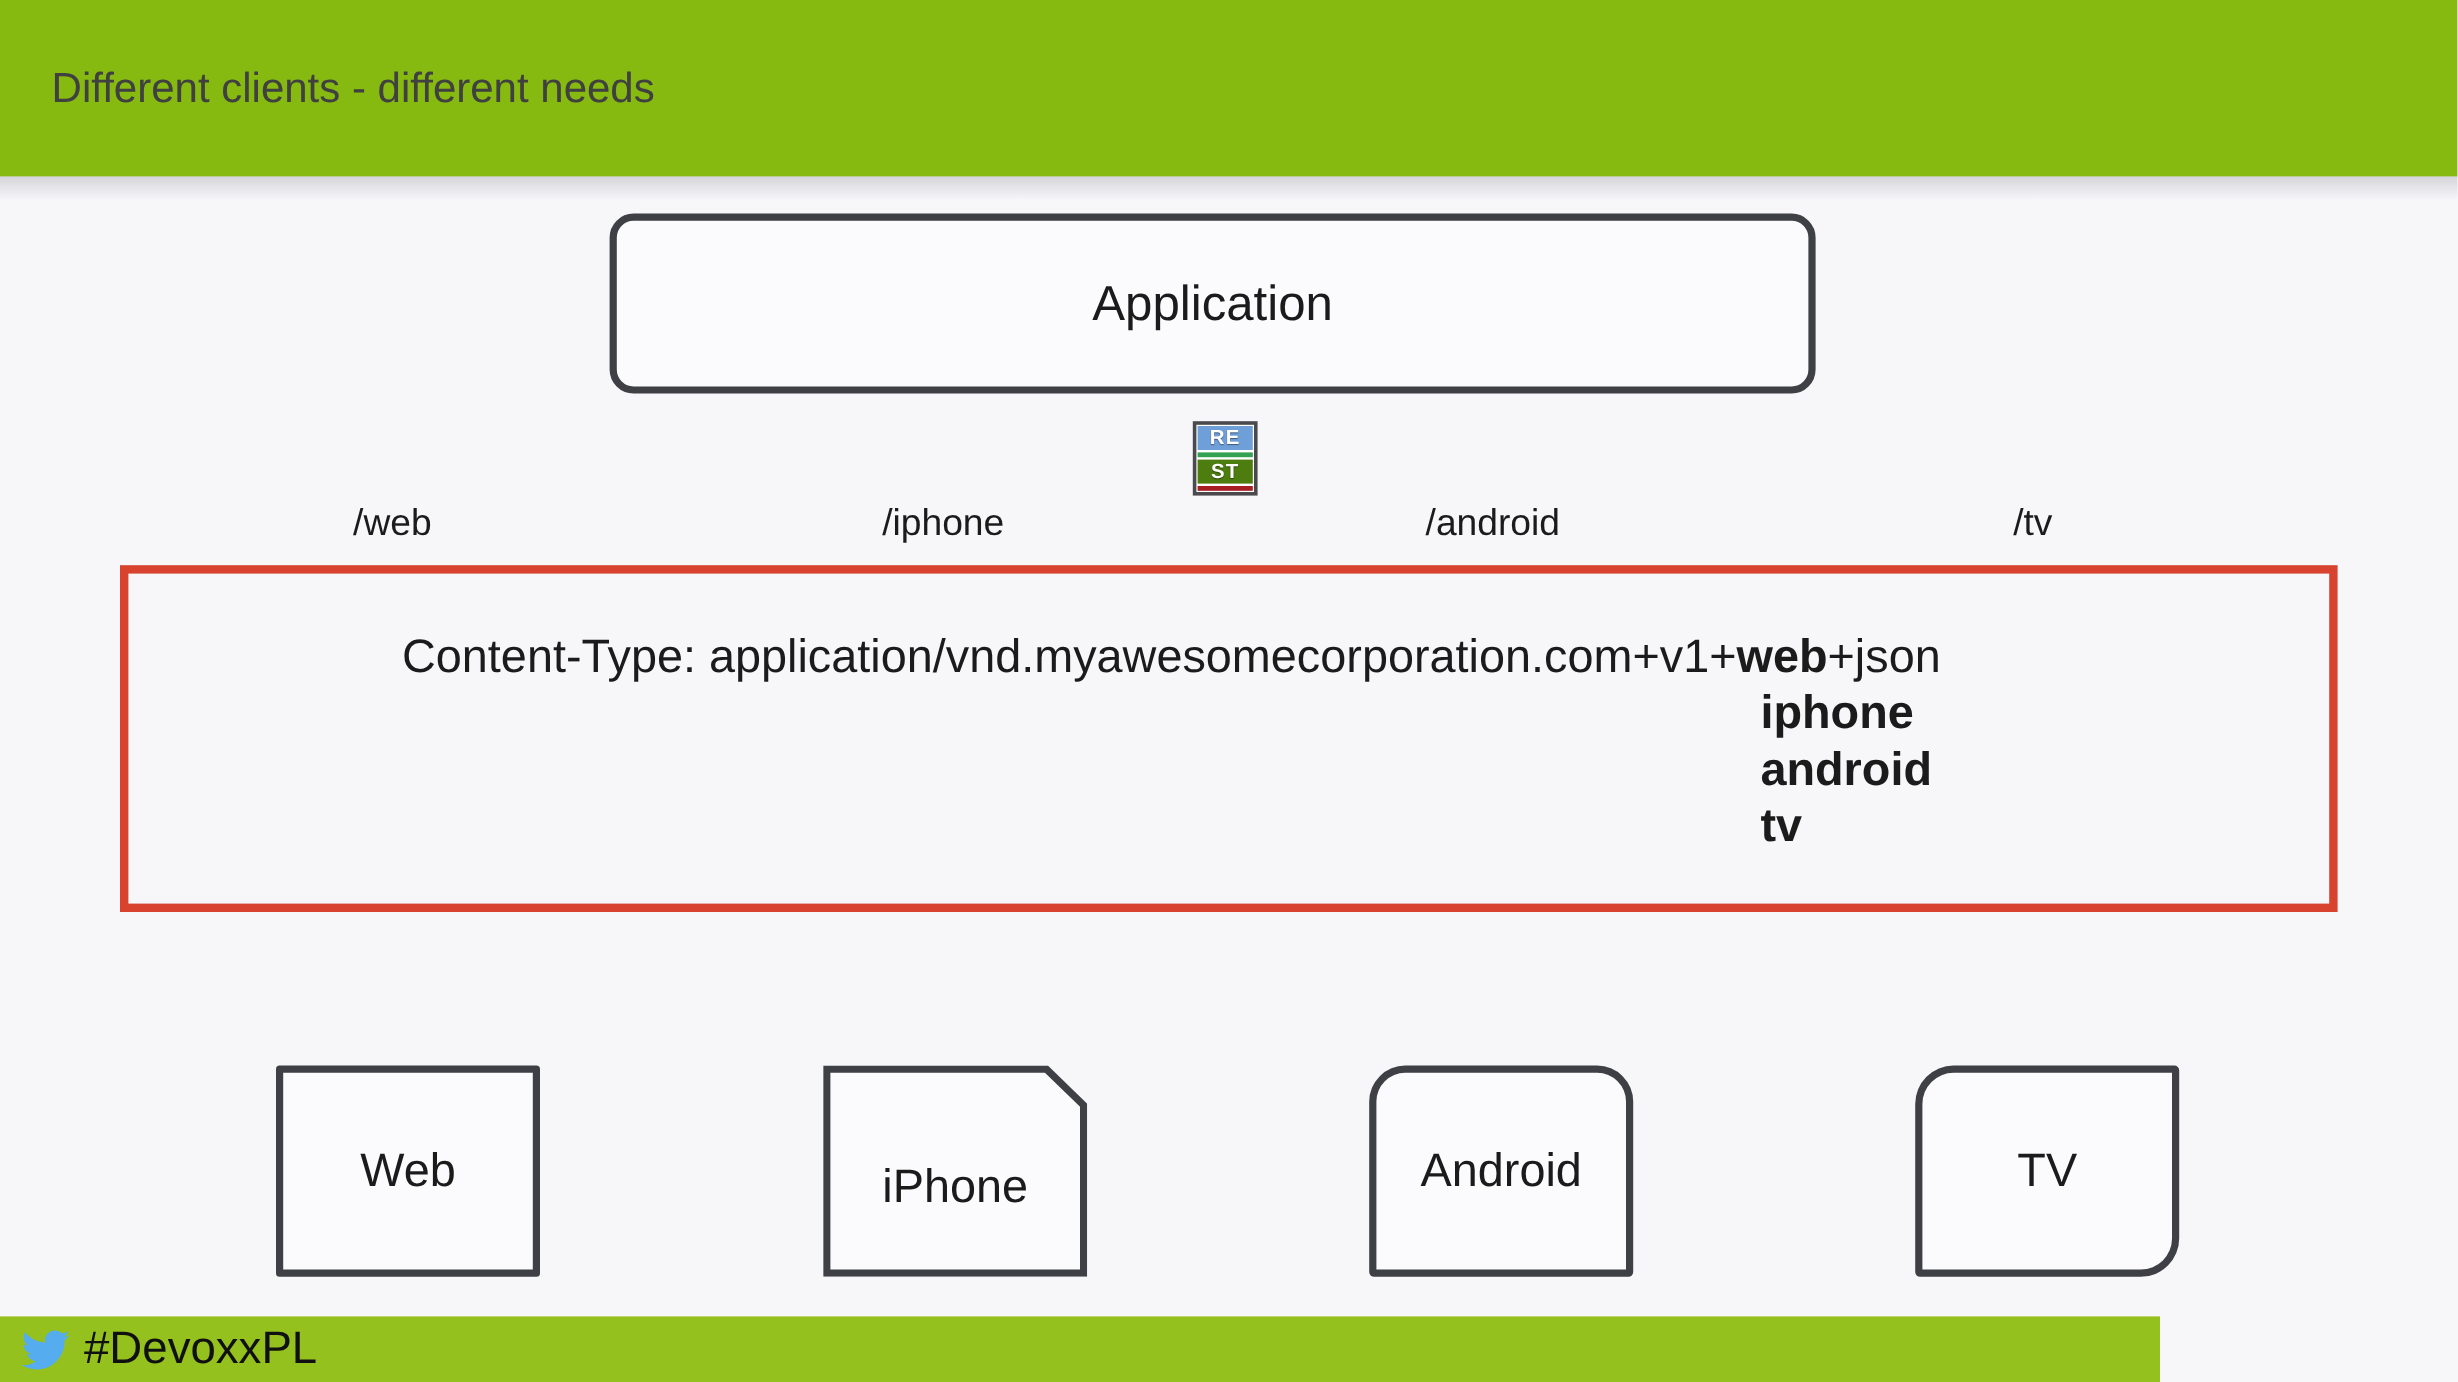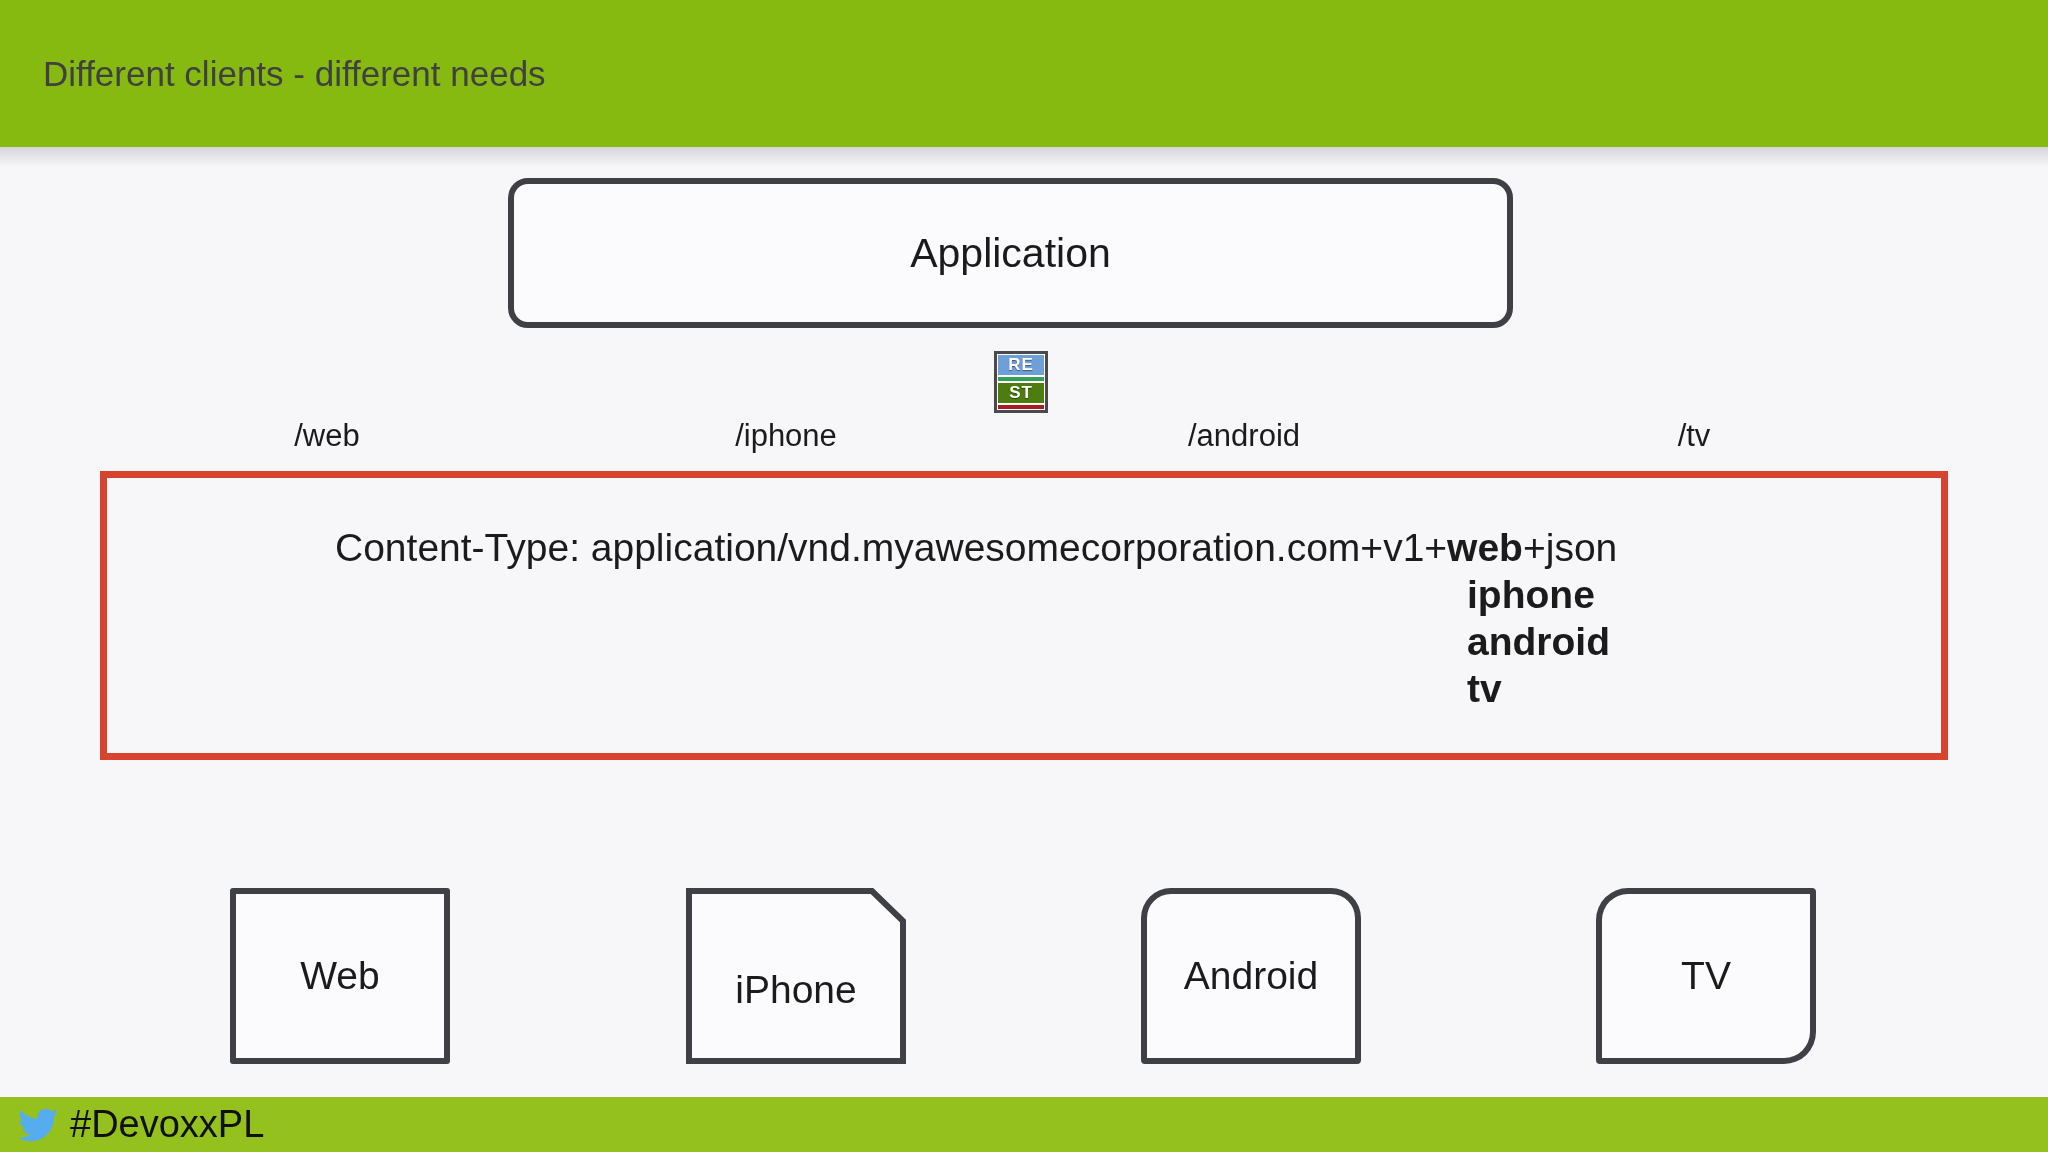--- a/index.html
+++ b/index.html
@@ -74,21 +74,21 @@
     position:absolute; left:686px; top:888px; width:220px; height:176px;
     border:none; background:transparent;
   }
   .box-iphone svg { position:absolute; left:0; top:0; }
   .box-iphone .client-label {
     position:absolute; left:0; top:14px; width:100%; height:100%;
     display:flex; align-items:center; justify-content:center;
   }
   
   .footer {
-    position:absolute; left:0; top:1097px; width:2048px; height:55px;
+    position:absolute; left:0; top:1097px; width:1800px; height:55px;
     background:#95c11e; display:flex; 
     box-sizing:border-box; padding:16px 16px; color:#101010;
   }
   .footer-left { display:flex; align-items:center; gap:10px; }
   .footer-hashtag { font-size:38px; }
   .footer-center { flex:1; text-align:center; font-size:38px; white-space:nowrap; }
   .footer-right { font-size:38px; white-space:nowrap; }
   .twitter-icon { width:44px; height:40px; display:block; }
 </style>
 </head>

